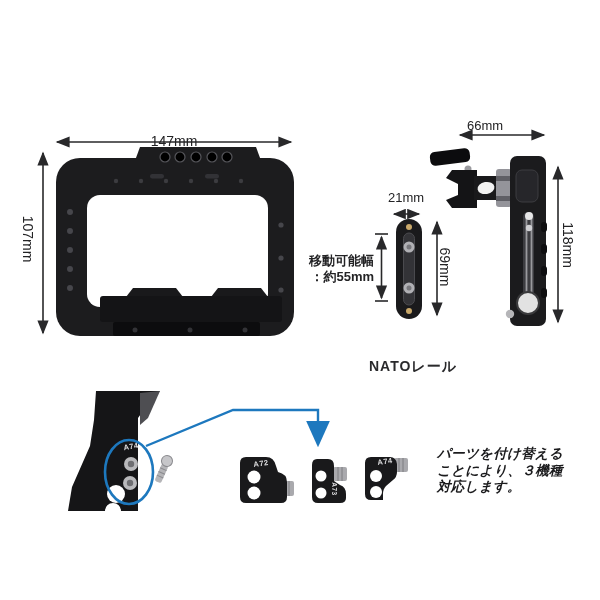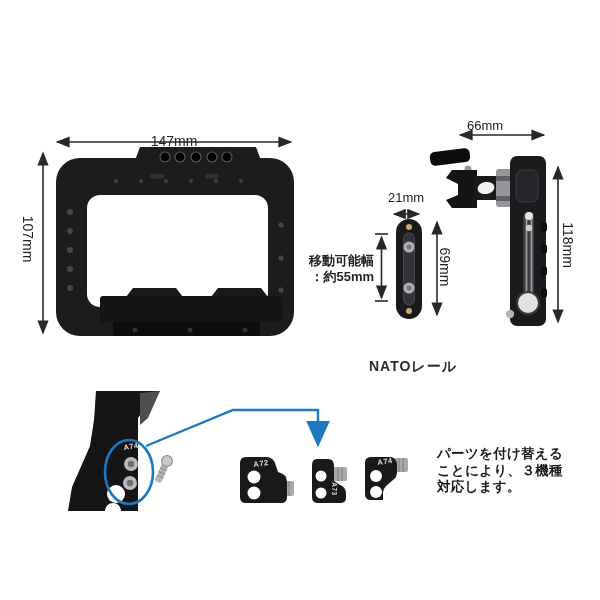--- a/index.html
+++ b/index.html
@@ -206,19 +206,19 @@
   <div class="t plabel c" style="left:363px;top:358px;width:100px;">NATOレール</div>
 
   <div class="t dim-s c" style="left:455px;top:118px;width:60px;">66mm</div>
   <div class="t dim c rot" style="left:576px;top:217px;width:56px;">118mm</div>
 
   <div class="t partlabel c" style="left:113px;top:442px;width:36px;transform:rotate(-10deg);">A74</div>
   <div class="t partlabel c" style="left:243px;top:459px;width:36px;transform:rotate(-8deg);">A72</div>
   <div class="t partlabel c rot" style="left:338px;top:477px;width:24px;font-size:6.5px;">A73</div>
   <div class="t partlabel c" style="left:367px;top:457px;width:36px;transform:rotate(-8deg);">A74</div>
 
-  <div class="t note" style="left:437px;top:446px;width:140px;">
+  <div class="t note" style="left:437px;top:446px;width:140px;font-style:italic;">
     <div>パーツを付け替える</div>
     <div>ことにより、３機種</div>
     <div>対応します。</div>
   </div>
 
 </div>
 
 </body></html>

